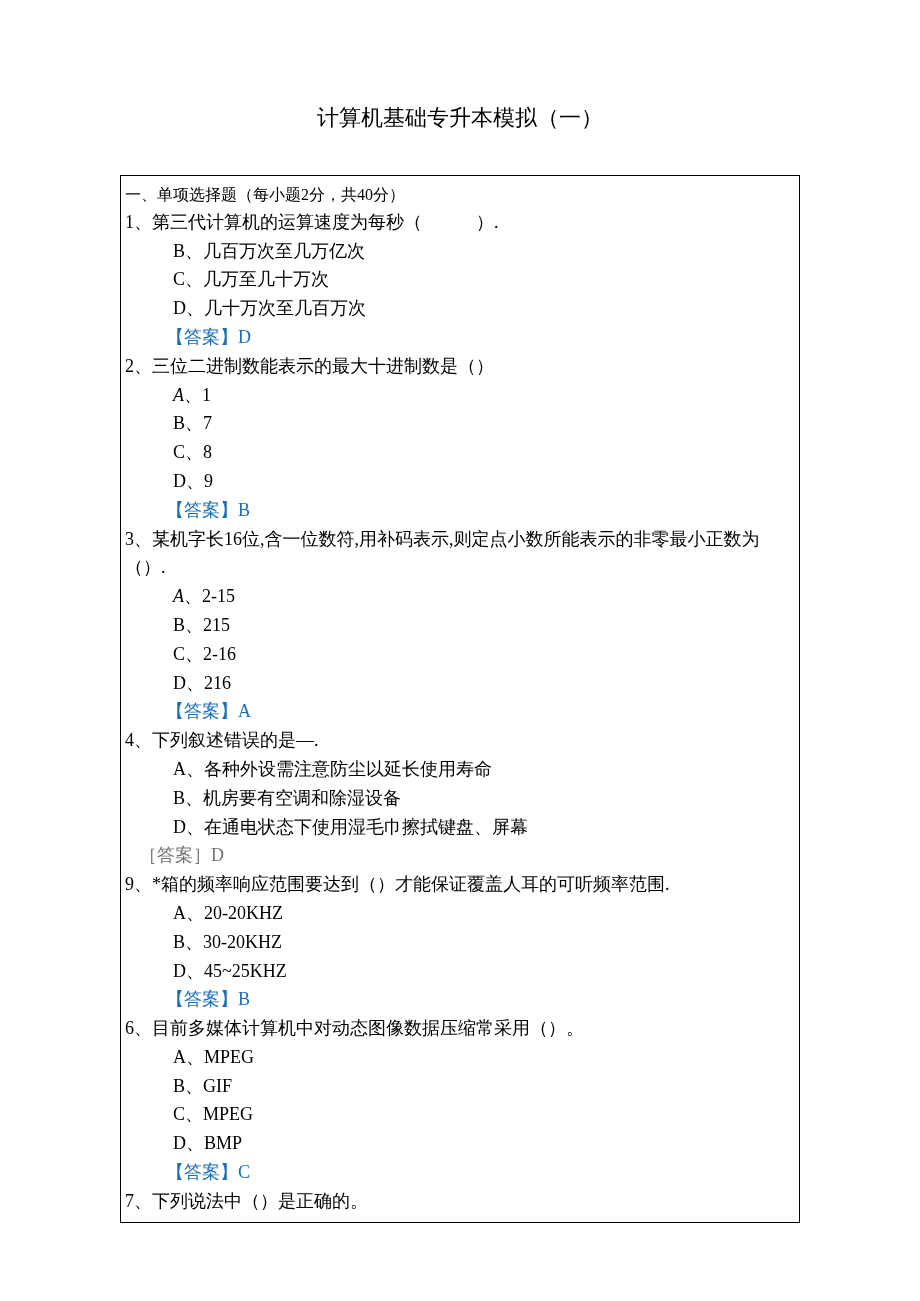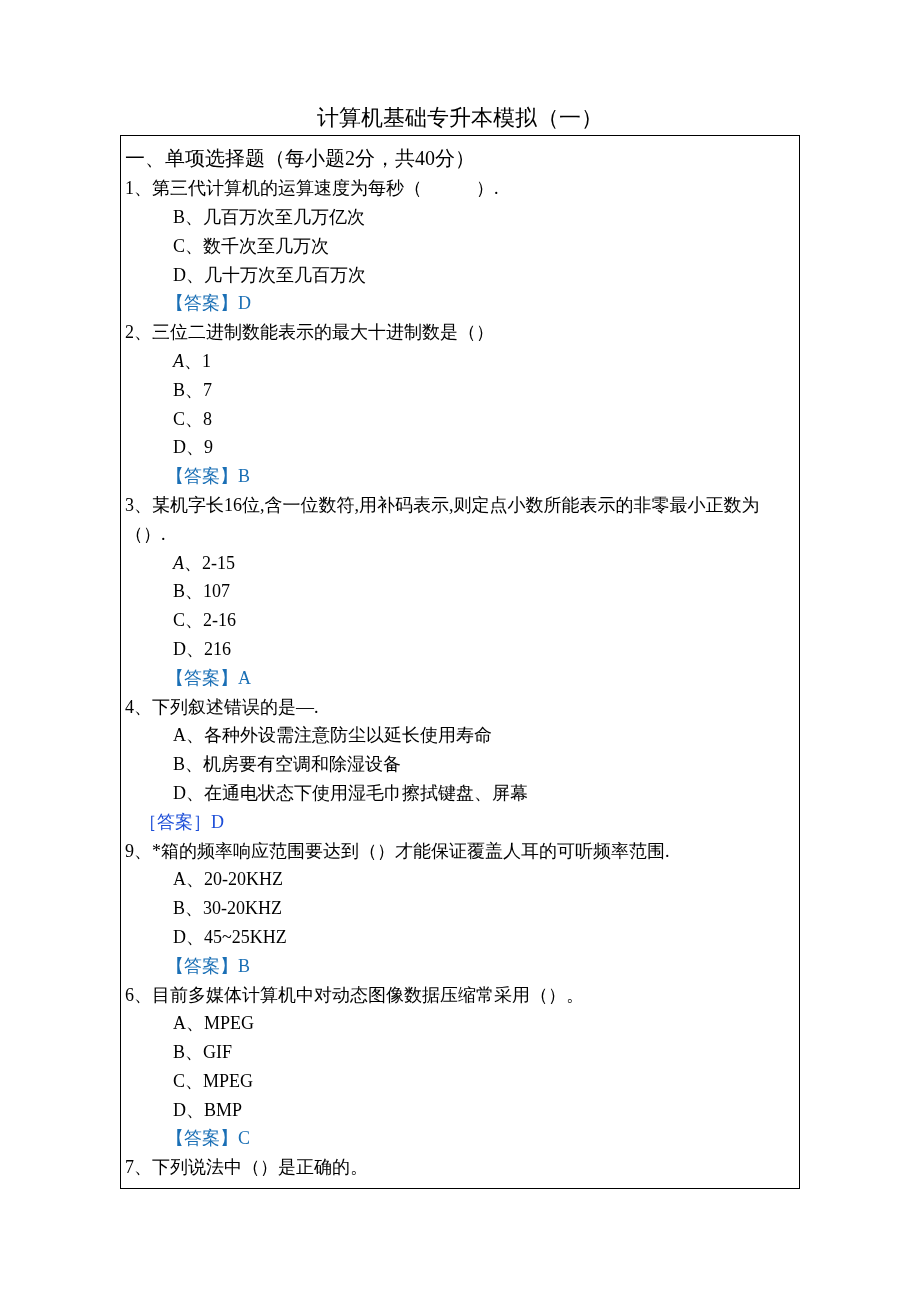--- a/index.html
+++ b/index.html
@@ -13,69 +13,70 @@
   }
   .page {
     width: 920px;
     min-height: 1301px;
     padding: 100px 120px 60px 120px;
     box-sizing: border-box;
   }
   .title {
     text-align: center;
     font-size: 22px;
+    margin-bottom: 40px;
   }
   .content-box {
     border: 1px solid #000;
     padding: 6px 4px 6px 4px;
   }
   .section-header {
-    font-size: 20px;
+    font-size: 16px;
   }
   .q-text { }
   .option {
     padding-left: 48px;
   }
   .answer {
     color: #1a6fb5;
     margin-left: 41px;
   }
   .answer-alt {
-    color: #1d4ed8;
+    color: #737373;
     padding-left: 14px;
   }
   .italic-A {
     font-style: italic;
     font-family: "Times New Roman", serif;
   }
 </style>
 </head>
 <body>
 
 <div class="page">
   <div class="title">计算机基础专升本模拟（一）</div>
   <div class="content-box">
     <div class="section-header">一、单项选择题（每小题2分，共40分）</div>
 
     <div class="q-text">1、第三代计算机的运算速度为每秒（　　　）.</div>
     <div class="option">B、几百万次至几万亿次</div>
-    <div class="option">C、数千次至几万次</div>
+    <div class="option">C、几万至几十万次</div>
     <div class="option">D、几十万次至几百万次</div>
     <div class="answer">【答案】D</div>
 
     <div class="q-text">2、三位二进制数能表示的最大十进制数是（）</div>
     <div class="option"><span class="italic-A">A</span><span>、1</span></div>
     <div class="option">B、7</div>
     <div class="option">C、8</div>
     <div class="option">D、9</div>
     <div class="answer">【答案】B</div>
 
     <div class="q-text">3、某机字长16位,含一位数符,用补码表示,则定点小数所能表示的非零最小正数为（）.</div>
     <div class="option"><span class="italic-A">A</span><span>、2-15</span></div>
-    <div class="option">B、107</div>
+    <div class="option">B、215</div>
     <div class="option">C、2-16</div>
     <div class="option">D、216</div>
     <div class="answer">【答案】A</div>
 
     <div class="q-text">4、下列叙述错误的是—.</div>
     <div class="option">A、各种外设需注意防尘以延长使用寿命</div>
     <div class="option">B、机房要有空调和除湿设备</div>
     <div class="option">D、在通电状态下使用湿毛巾擦拭键盘、屏幕</div>
     <div class="answer-alt">［答案］D</div>
 

